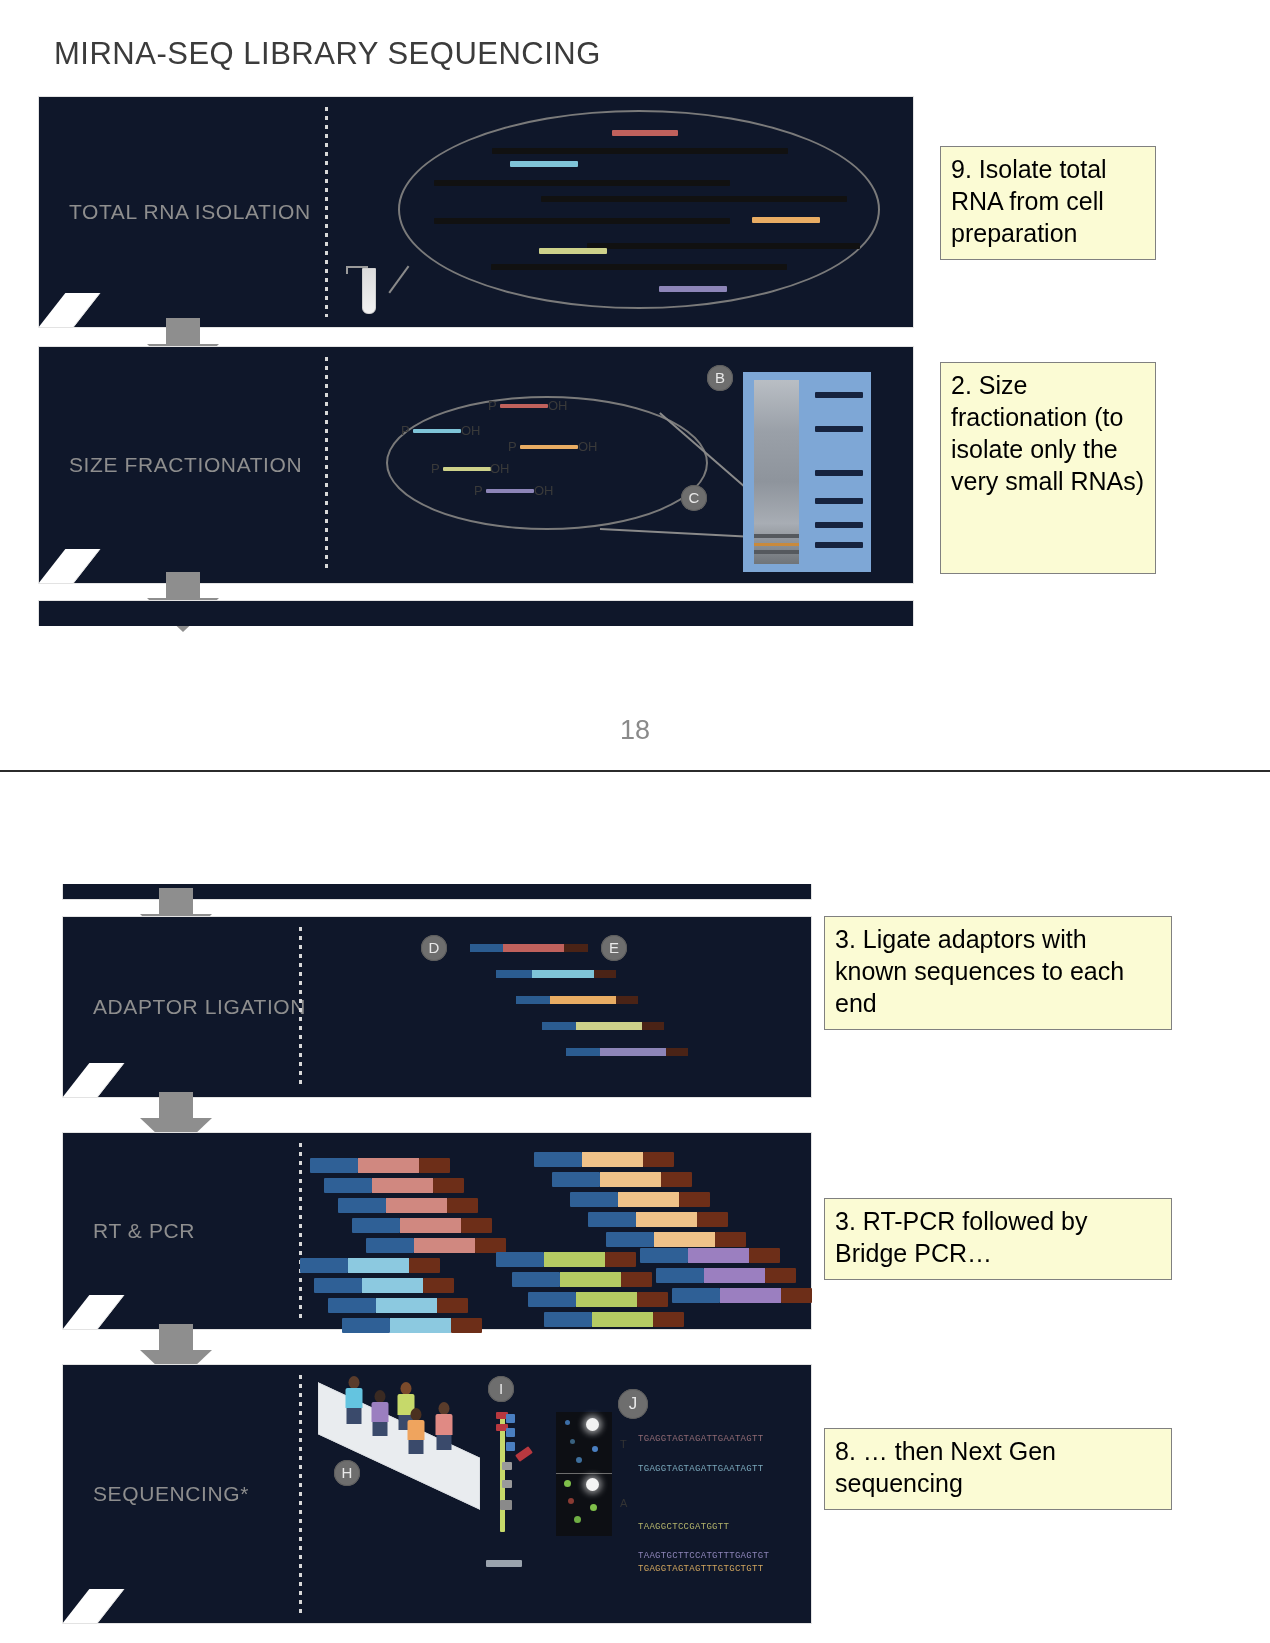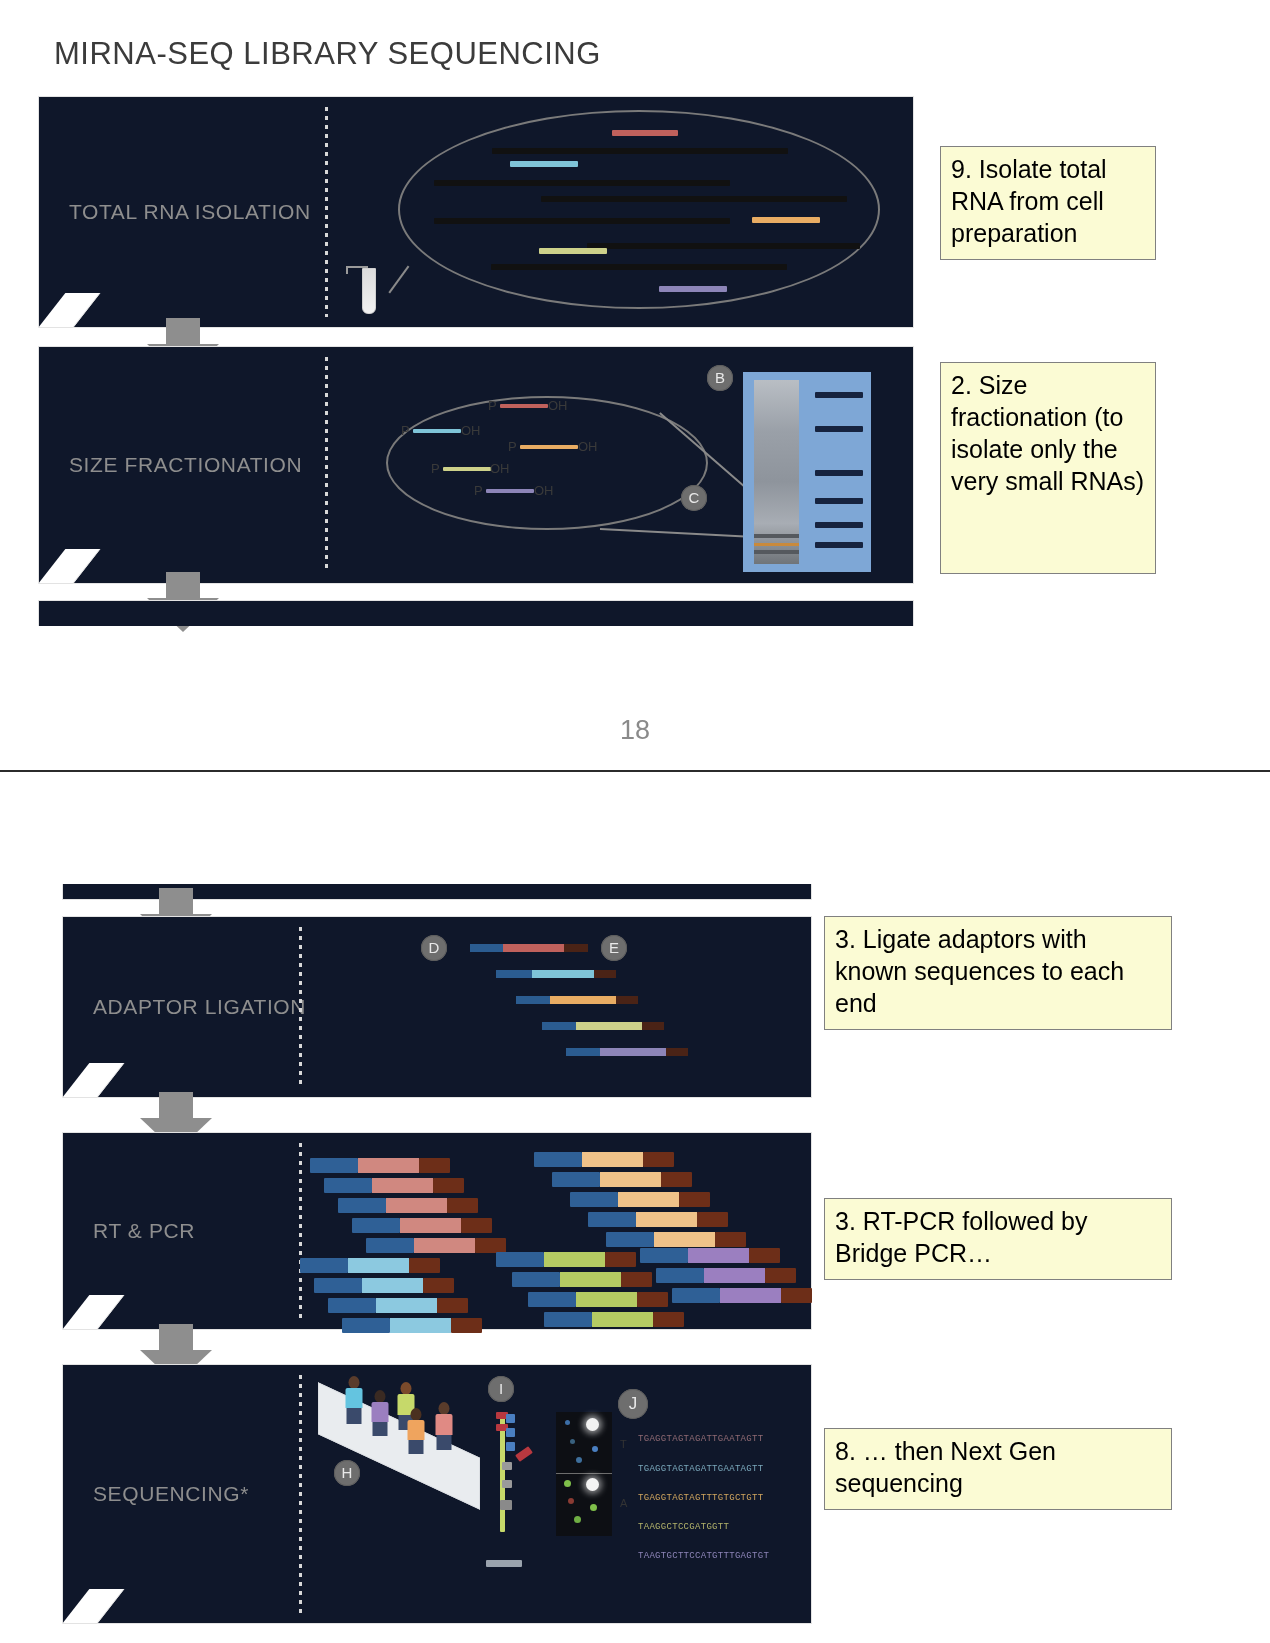--- a/index.html
+++ b/index.html
@@ -479,21 +479,21 @@
         <div class="fc-dot" style="left:34px;top:30px;width:7px;height:7px;background:#7fbf4a;"></div>
         <div class="fc-dot" style="left:18px;top:42px;width:7px;height:7px;background:#6fae44;"></div>
       </div>
     </div>
 
     <div class="base-call" style="left:620px;top:1438px;">T</div>
     <div class="base-call" style="left:620px;top:1497px;">A</div>
 
     <div class="seqline" style="left:638px;top:1434px;color:#8f6a73;">TGAGGTAGTAGATTGAATAGTT</div>
     <div class="seqline" style="left:638px;top:1464px;color:#7aa8bb;">TGAGGTAGTAGATTGAATAGTT</div>
-    <div class="seqline" style="left:638px;top:1493px;color:#d0a55e;">TGAGGTAGTAGTTTGTGCTGTT</div>
+    <div class="seqline" style="left:638px;top:1564px;color:#d0a55e;">TGAGGTAGTAGTTTGTGCTGTT</div>
     <div class="seqline" style="left:638px;top:1522px;color:#b3b36b;">TAAGGCTCCGATGGTT</div>
     <div class="seqline" style="left:638px;top:1551px;color:#8d85b8;">TAAGTGCTTCCATGTTTGAGTGT</div>
 
     <div class="callout" style="left:824px;top:916px;width:348px;height:114px;">3. Ligate adaptors with known sequences to each end</div>
     <div class="callout" style="left:824px;top:1198px;width:348px;height:82px;">3. RT-PCR followed by Bridge PCR…</div>
     <div class="callout" style="left:824px;top:1428px;width:348px;height:82px;">8.  … then Next Gen sequencing</div>
   </div>
 
 </div>
 

